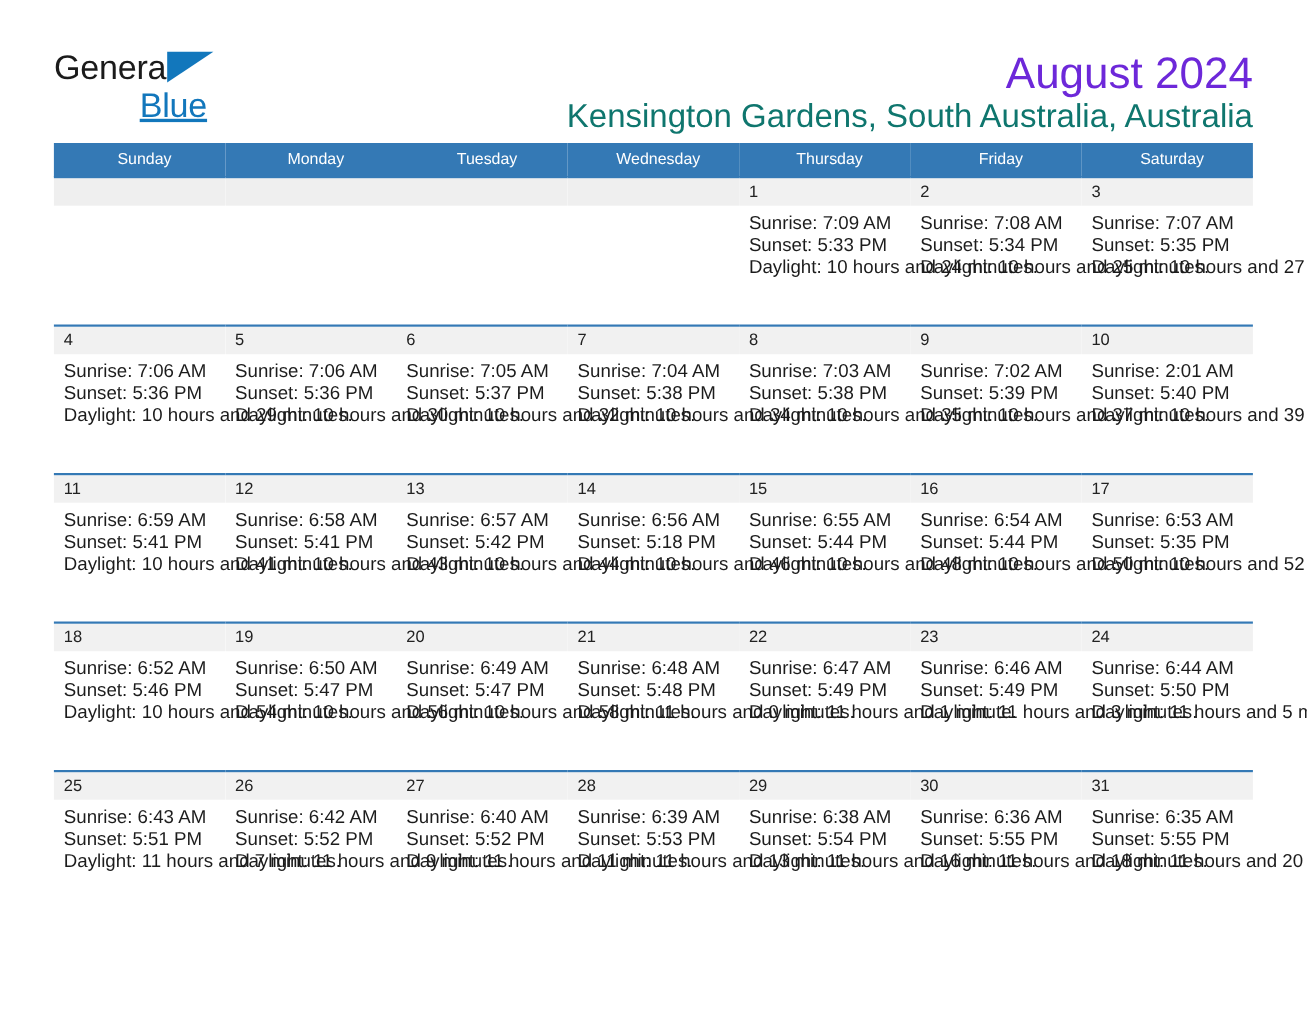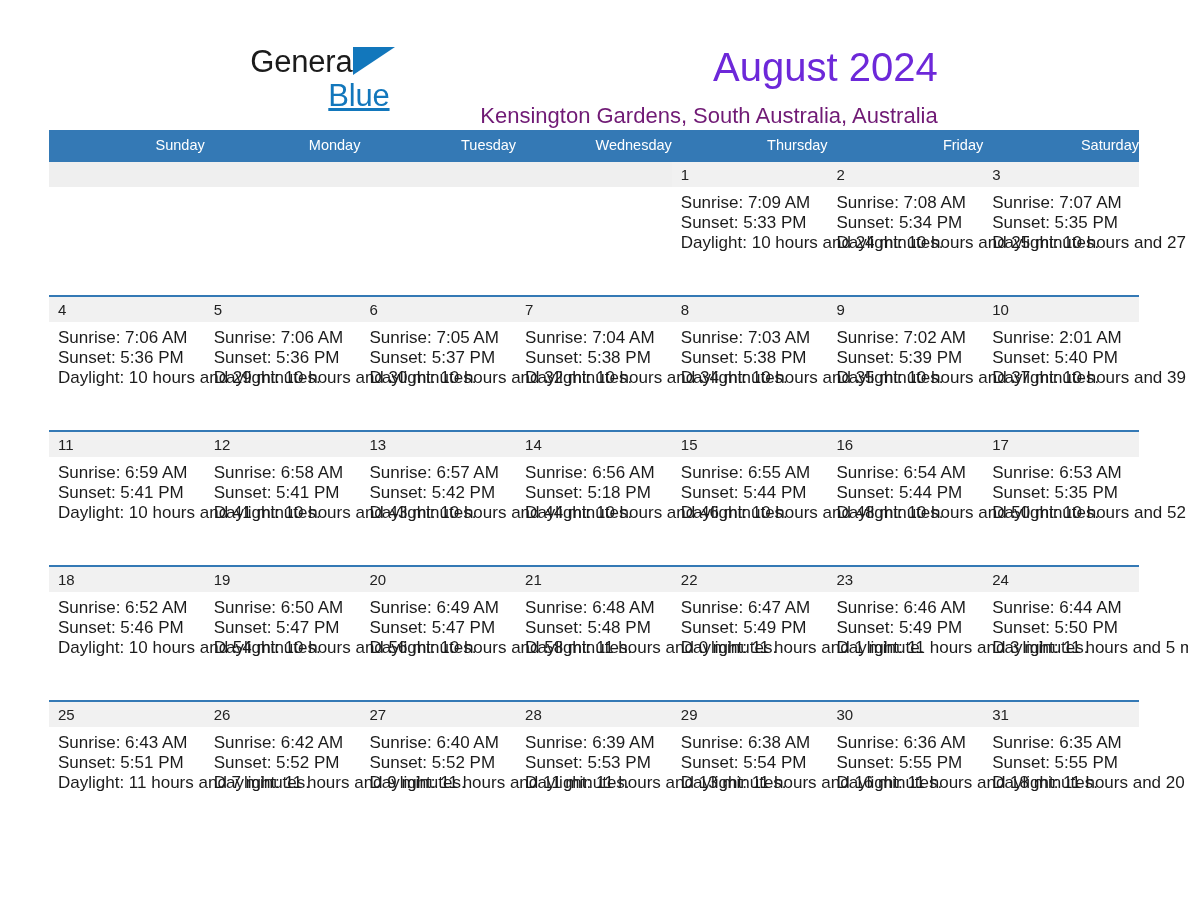--- a/index.html
+++ b/index.html
@@ -21,21 +21,21 @@
     height: 918px;
     padding: 0 49px;
   }
 
   
   .topbar {
     position: relative;
     height: 119px;
     display: flex;
     align-items: flex-start;
-    justify-content: center;
+    justify-content: space-between;
   }
   .brand {
     position: relative;
     margin-top: 45px;
     width: 230px;
     height: 70px;
   }
   .brand-row1 {
     position: relative;
     display: block;
@@ -68,44 +68,44 @@
   .month-title {
     margin-top: 44px;
     font-size: 40px;
     line-height: 46px;
     font-weight: 400;
     color: #6d28d9;
     text-align: right;
     white-space: nowrap;
   }
   .location {
-    margin-top: 12px;
-    font-size: 22px;
+    margin-top: 2px;
+    font-size: 30px;
     line-height: 28px;
-    color: #701a75;
+    color: #0f766e;
     text-align: right;
     white-space: nowrap;
   }
 
   
   .calendar {
     width: 1090px;
     margin-top: 11px;
   }
   .cal-table {
     width: 100%;
     border-collapse: collapse;
     table-layout: fixed;
   }
   .cal-head th {
     background: #3479b5;
     color: #ffffff;
     font-size: 14.5px;
     font-weight: 400;
-    text-align: right;
+    text-align: center;
     padding: 7px 0 7px 9px;
     height: 29px;
     vertical-align: middle;
     white-space: nowrap;
   }
   .week-row {
     height: 135px;
   }
   .cell {
     vertical-align: top;

